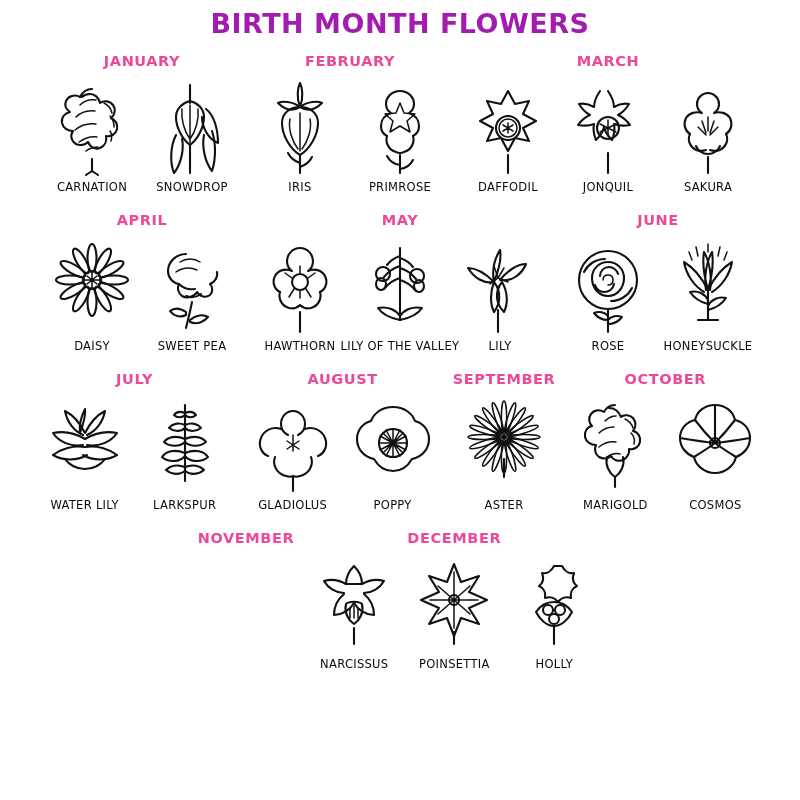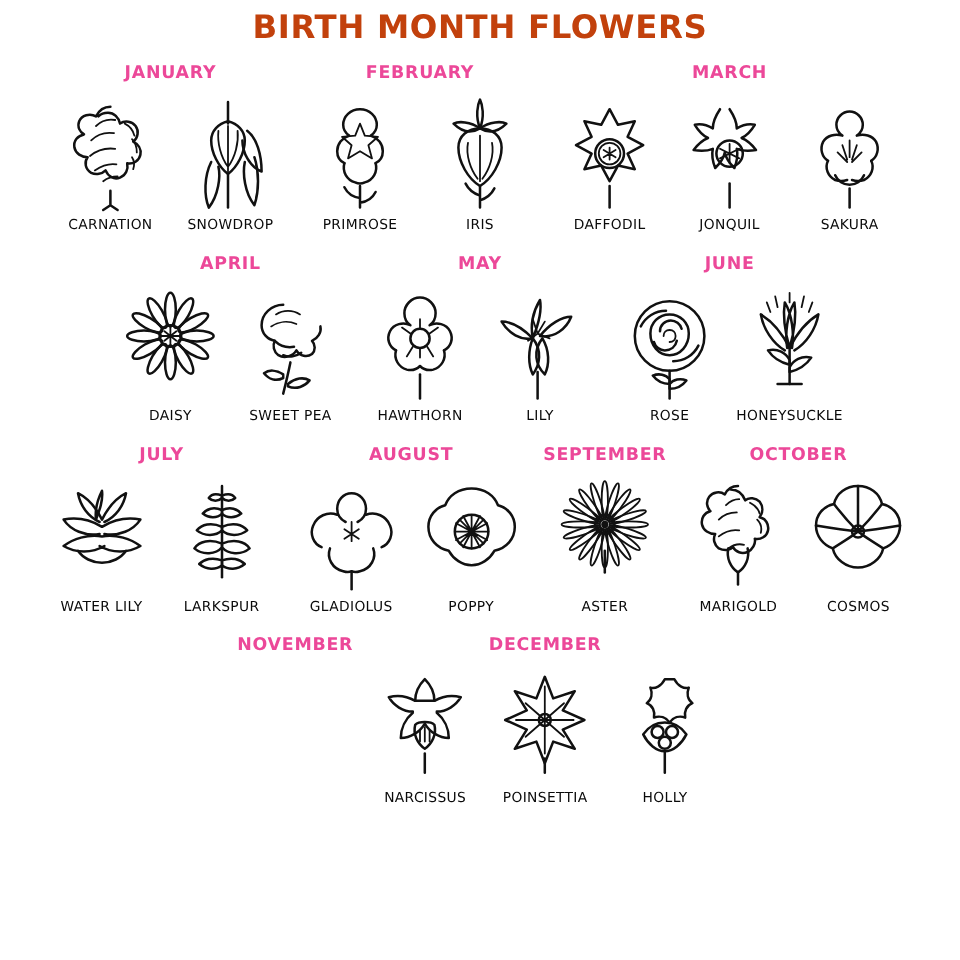--- a/index.html
+++ b/index.html
@@ -19,21 +19,21 @@
     width: 800px;
     height: 800px;
     background: #ffffff;
   }
   .title {
     text-align: center;
     font-weight: bold;
     font-size: 27px;
     letter-spacing: 0.5px;
     margin-top: 8px;
-    color: #c2410c;
+    color: #a21caf;
   }
   .row {
     display: flex;
     justify-content: center;
     align-items: flex-start;
     gap: 0px;
   }
   .month-group {
     display: flex;
     flex-direction: column;
@@ -126,37 +126,37 @@
           <div class="flower-name">SNOWDROP</div>
         </div>
       </div>
     </div>
 
     <div class="month-group">
       <div class="month-label">FEBRUARY</div>
       <div class="flowers">
         <div class="flower">
           <svg class="flower-art" viewBox="0 0 92 104">
-            <path class="ln" d="M46 18c-8 0-14 6-14 13 0 4 2 7 5 9-6 2-10 7-10 13 0 4 2 8 6 10M46 18c8 0 14 6 14 13 0 4-2 7-5 9 6 2 10 7 10 13 0 4-2 8-6 10"></path>
-            <path class="ln" d="M33 63c-2 7 2 14 9 16 2 1 3 1 4 1 1 0 2 0 4-1 7-2 11-9 9-16"></path>
-            <path class="ln-thin" d="M46 30l4 10 11 1-8 7 3 11-10-6-10 6 3-11-8-7 11-1z"></path>
-            <path class="ln" d="M46 82v18M46 92c-7-1-11-5-13-9M46 96c7-1 11-5 13-9"></path>
-          </svg>
-          <div class="flower-name">PRIMROSE</div>
-        </div>
-        <div class="flower">
-          <svg class="flower-art" viewBox="0 0 92 104">
             <path class="ln" d="M46 34c-4-10-2-20 0-24 2 4 4 14 0 24z"></path>
             <path class="ln" d="M46 34c-8-6-18-6-22-4 4 4 12 10 22 4z"></path>
             <path class="ln" d="M46 34c8-6 18-6 22-4-4 4-12 10-22 4z"></path>
             <path class="ln" d="M46 34c-10 0-18 6-18 16 0 12 8 26 18 32 10-6 18-20 18-32 0-10-8-16-18-16z"></path>
             <path class="ln-thin" d="M46 40v38M36 46c-2 10 2 22 8 30M56 46c2 10-2 22-8 30"></path>
             <path class="ln" d="M46 82v18M46 90c-6-2-10-6-12-10M46 94c6-2 10-6 12-10"></path>
           </svg>
           <div class="flower-name">IRIS</div>
+        </div>
+        <div class="flower">
+          <svg class="flower-art" viewBox="0 0 92 104">
+            <path class="ln" d="M46 18c-8 0-14 6-14 13 0 4 2 7 5 9-6 2-10 7-10 13 0 4 2 8 6 10M46 18c8 0 14 6 14 13 0 4-2 7-5 9 6 2 10 7 10 13 0 4-2 8-6 10"></path>
+            <path class="ln" d="M33 63c-2 7 2 14 9 16 2 1 3 1 4 1 1 0 2 0 4-1 7-2 11-9 9-16"></path>
+            <path class="ln-thin" d="M46 30l4 10 11 1-8 7 3 11-10-6-10 6 3-11-8-7 11-1z"></path>
+            <path class="ln" d="M46 82v18M46 92c-7-1-11-5-13-9M46 96c7-1 11-5 13-9"></path>
+          </svg>
+          <div class="flower-name">PRIMROSE</div>
         </div>
       </div>
     </div>
 
     <div class="month-group">
       <div class="month-label">MARCH</div>
       <div class="flowers">
         <div class="flower">
           <svg class="flower-art" viewBox="0 0 92 104">
             <path class="ln" d="M46 18l7 13 14-3-6 13 13 7-13 7 6 13-14-3-7 13-7-13-14 3 6-13-13-7 13-7-6-13 14 3z"></path>
@@ -236,20 +236,29 @@
       <div class="flowers">
         <div class="flower">
           <svg class="flower-art" viewBox="0 0 92 104">
             <path class="ln" d="M46 16c-7 0-13 6-13 13 0 4 2 8 5 10-6-3-14-1-17 5-3 6-1 13 5 16M46 16c7 0 13 6 13 13 0 4-2 8-5 10 6-3 14-1 17 5 3 6 1 13-5 16"></path>
             <path class="ln" d="M26 60c-2 7 2 14 9 16 4 1 8 0 11-3 3 3 7 4 11 3 7-2 11-9 9-16"></path>
             <circle class="ln" cx="46" cy="50" r="8"></circle>
             <path class="ln-thin" d="M46 42v-8M38 46l-7-5M54 46l7-5M40 57l-5 8M52 57l5 8M46 58v8"></path>
             <path class="ln" d="M46 80v20"></path>
           </svg>
           <div class="flower-name">HAWTHORN</div>
+        </div>
+        <div class="flower">
+          <svg class="flower-art" viewBox="0 0 92 104">
+            <path class="ln" d="M46 16v72"></path>
+            <path class="ln" d="M46 24c-6 2-10 5-13 9M46 34c-7 2-12 6-16 11M46 46c-7 2-12 6-16 11M46 26c6 2 10 5 13 9M46 36c7 2 12 6 16 11M46 48c7 2 12 6 16 11"></path>
+            <path class="ln" d="M29 35c-4 0-7 3-7 7s3 7 7 7 7-3 7-7-3-7-7-7zM27 46c-3 0-5 3-5 6s2 6 5 6 5-3 5-6-2-6-5-6zM63 37c4 0 7 3 7 7s-3 7-7 7-7-3-7-7 3-7 7-7zM65 48c3 0 5 3 5 6s-2 6-5 6-5-3-5-6 2-6 5-6z"></path>
+            <path class="ln" d="M46 88c-10-2-18-6-22-12 10-2 18 2 22 8zM46 88c10-2 18-6 22-12-10-2-18 2-22 8z"></path>
+          </svg>
+          <div class="flower-name">LILY OF THE VALLEY</div>
         </div>
         <div class="flower">
           <svg class="flower-art" viewBox="0 0 92 104">
             <path class="ln" d="M46 18c-6 10-8 22-6 32 4-10 8-22 6-32z"></path>
             <path class="ln" d="M40 50c-8-8-18-14-26-14 6 10 16 16 26 14z"></path>
             <path class="ln" d="M46 48c8-10 18-16 26-16-4 10-14 18-26 16z"></path>
             <path class="ln" d="M40 50c-4 10-4 22 0 30 6-8 8-20 0-30z"></path>
             <path class="ln" d="M48 50c6 10 6 22 2 30-8-8-10-20-2-30z"></path>
             <path class="ln-thin" d="M44 46l-4-12M44 46l6-10M44 46l-8 6M44 46l10 4"></path>
             <path class="ln" d="M44 78v22"></path>

